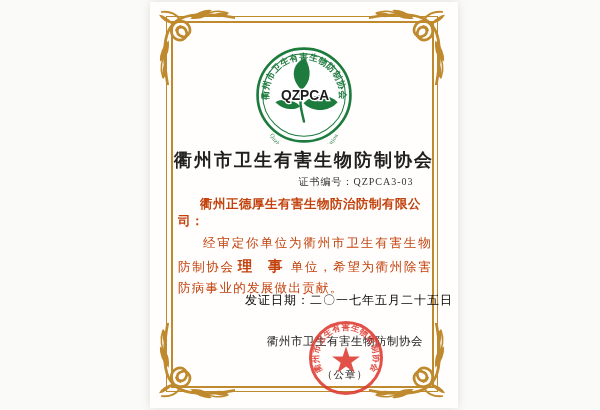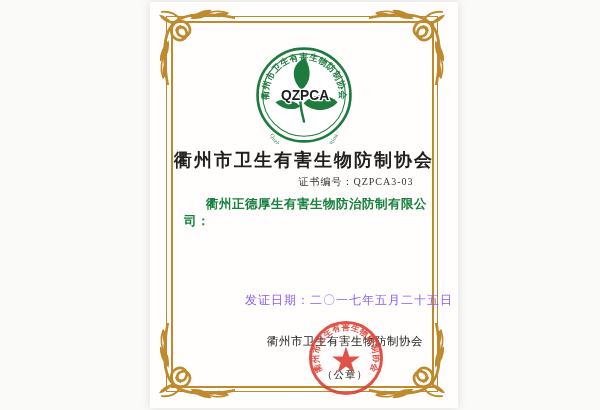--- a/index.html
+++ b/index.html
@@ -27,26 +27,26 @@
   .emblem svg{width:100%;height:100%;display:block;}
 
   .title{
     position:absolute;top:146px;left:0;right:0;text-align:center;
     font-size:18px;font-weight:bold;letter-spacing:2px;color:#1f1f1f;
   }
   .certno{
     position:absolute;top:173px;left:0;right:0;text-align:center;padding-left:104px;
     font-size:10px;letter-spacing:1px;color:#333;
   }
-  .body-block{position:absolute;left:28px;top:194px;width:254px;color:#15803d;margin-left:6px;}
+  .body-block{position:absolute;left:28px;top:194px;width:254px;color:#c2410c;}
   .recipient{margin:0 0 3px;font-weight:bold;font-size:12.5px;letter-spacing:.5px;text-indent:22px;}
   .para{margin:0;font-size:12.5px;line-height:21.5px;letter-spacing:1.3px;text-indent:2em;text-align:justify;}
   .role{font-weight:bold;font-size:14.5px;letter-spacing:5px;padding:0 3px;font-family:"DejaVu Serif",serif;}
 
-  .fields{position:absolute;left:95px;top:288px;font-size:12px;letter-spacing:1px;color:#8b5cf6;}
+  .fields{position:absolute;left:95px;top:288px;font-size:12px;letter-spacing:1px;color:#000000;}
   .fields .row{height:21px;line-height:21px;}
 
   .issuer{position:absolute;left:0;right:0;top:332px;text-align:center;padding-left:82px;color:#222;}
   .issuer-name{font-size:11.5px;letter-spacing:.5px;}
   .issuer-note{font-size:10.5px;margin-top:19px;letter-spacing:1px;}
 
   .seal{position:absolute;left:157px;top:317px;width:78px;height:78px;opacity:.88;}
   .seal svg{width:100%;height:100%;display:block;}
 </style>
 </head>
@@ -118,20 +118,21 @@
       <text x="49" y="53" text-anchor="middle" font-size="13.5" font-weight="bold" fill="#1d1d1d" stroke="#ffffff" stroke-width="2.6" paint-order="stroke" font-family="Liberation Sans, sans-serif">QZPCA</text>
     </svg>
   </div>
 
   <div class="title">衢州市卫生有害生物防制协会</div>
 
   <div class="certno"><span>证书编号：</span><span>QZPCA3-03</span></div>
 
   <div class="body-block">
     <p class="recipient">衢州正德厚生有害生物防治防制有限公司：</p>
+    <p class="para"><span>经审定你单位为衢州市卫生有害生物防制协会</span><span class="role">理 事</span><span>单位，希望为衢州除害防病事业的发展做出贡献。</span></p>
   </div>
 
   <div class="fields">
     <div class="row"><span>发证日期：</span><span>二〇一七年五月二十五日</span></div>
   </div>
 
   <div class="issuer">
     <div class="issuer-name">衢州市卫生有害生物防制协会</div>
     <div class="issuer-note">（公章）</div>
   </div>

